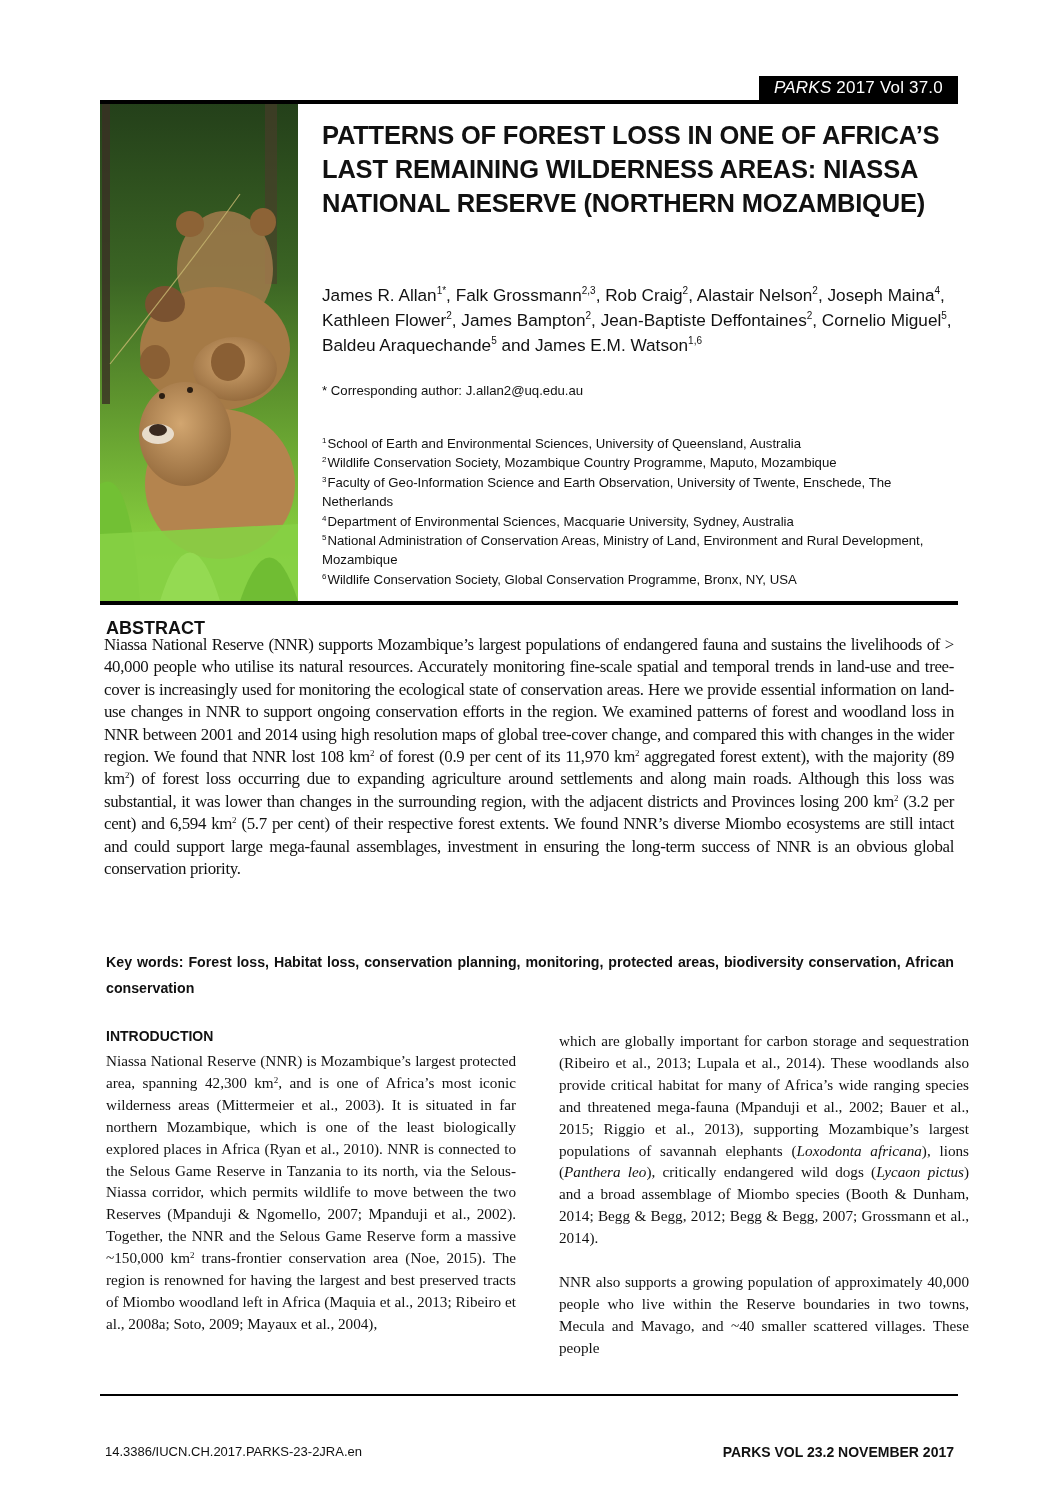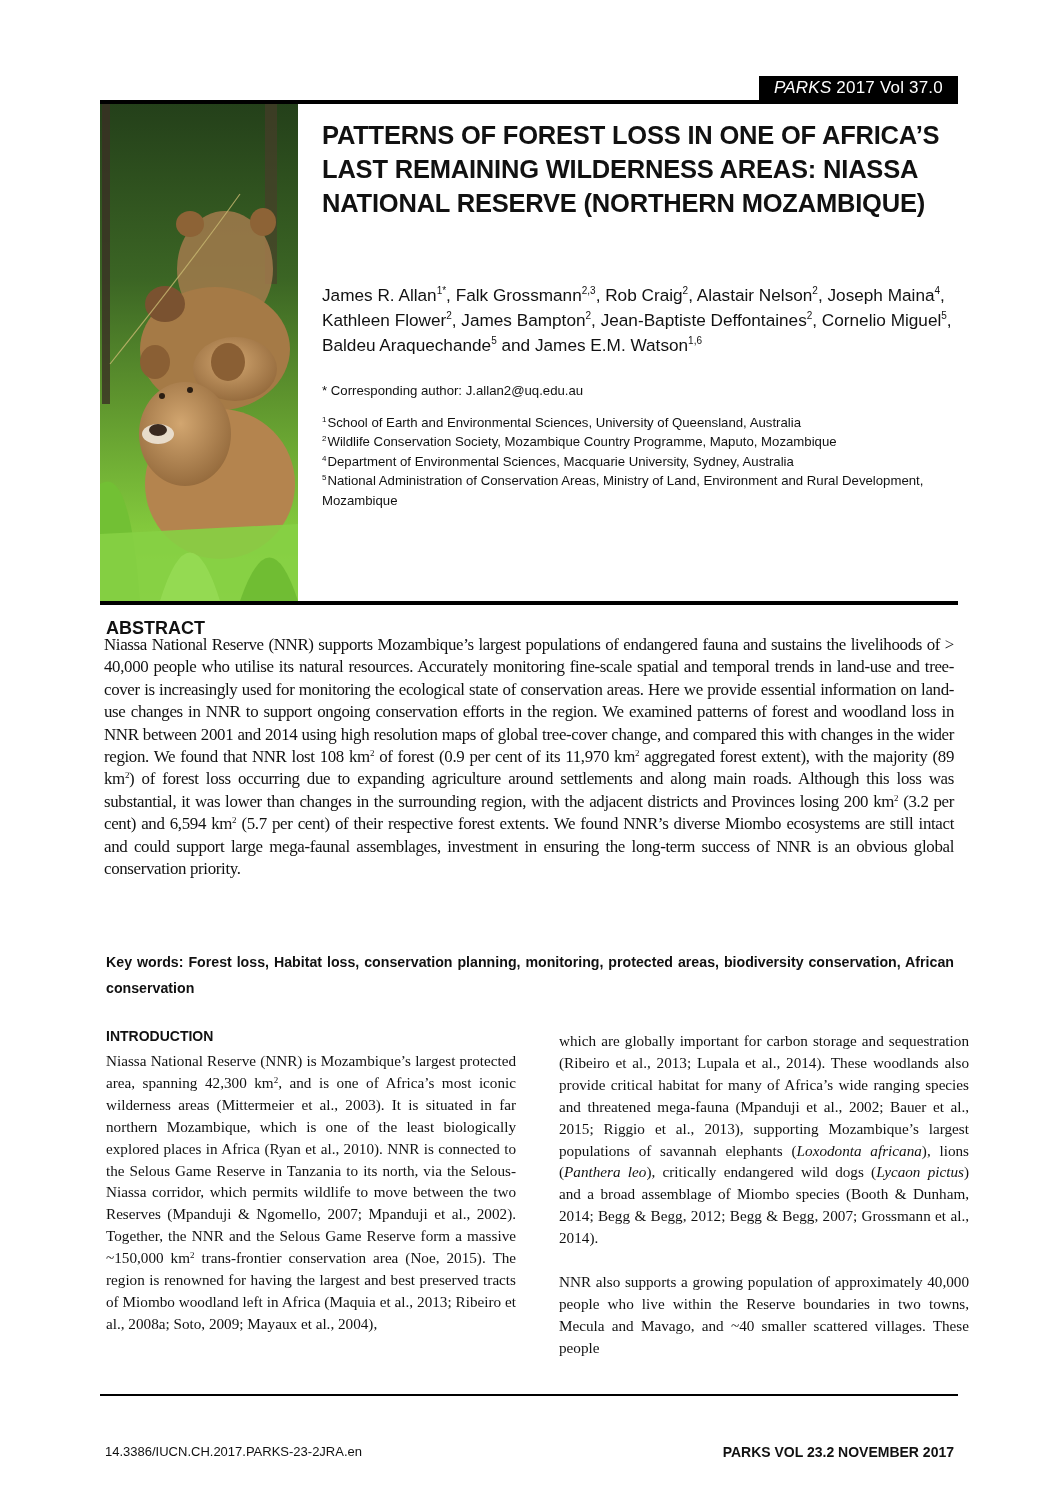--- a/index.html
+++ b/index.html
@@ -23,21 +23,21 @@
   .title {
     position: absolute; left: 322px; top: 118px; width: 620px;
     font-size: 25.5px; font-weight: bold; line-height: 34px; letter-spacing: -0.2px;
   }
   .authors {
     position: absolute; left: 322px; top: 283px; width: 640px;
     font-size: 17.2px; line-height: 25px;
   }
   .authors sup { font-size: 10px; vertical-align: 7px; line-height: 0; }
   .corresponding { position: absolute; left: 322px; top: 382px; font-size: 13.2px; line-height: 18px; }
-  .affiliations { position: absolute; left: 322px; top: 413px; width: 640px; font-size: 13.2px; line-height: 19.4px; }
+  .affiliations { position: absolute; left: 322px; top: 434px; width: 640px; font-size: 13.2px; line-height: 19.4px; }
   .affiliations sup { font-size: 8px; vertical-align: 5px; line-height: 0; margin-right: 1px; }
   .aff-item { margin: 0; }
 
   .abstract-heading { position: absolute; left: 106px; top: 618px; font-size: 18px; font-weight: bold; }
   .abstract-body {
     position: absolute; left: 104px; top: 634px; width: 850px;
     font-size: 16.9px; line-height: 22.4px; text-align: justify; letter-spacing: -0.35px;
   }
   .abstract-body sup { font-size: 9px; vertical-align: 6px; line-height: 0; }
 
@@ -111,22 +111,24 @@
 
 <h1 class="title sans" style="margin:0">PATTERNS OF FOREST LOSS IN ONE OF AFRICA’S LAST REMAINING WILDERNESS AREAS: NIASSA NATIONAL RESERVE (NORTHERN MOZAMBIQUE)</h1>
 
 <div class="authors sans" id="authors"><span>James R. Allan</span><sup>1*</sup>, <span>Falk Grossmann</span><sup>2,3</sup>, <span>Rob Craig</span><sup>2</sup>, <span>Alastair Nelson</span><sup>2</sup>, <span>Joseph Maina</span><sup>4</sup>, <span>Kathleen Flower</span><sup>2</sup>, <span>James Bampton</span><sup>2</sup>, <span>Jean-Baptiste Deffontaines</span><sup>2</sup>, <span>Cornelio Miguel</span><sup>5</sup>, <span>Baldeu Araquechande</span><sup>5</sup> and <span>James E.M. Watson</span><sup>1,6</sup></div>
 
 <div class="corresponding sans">* Corresponding author: J.allan2@uq.edu.au</div>
 
 <div class="affiliations sans" id="affiliations">
     <div class="aff-item"><sup>1</sup>School of Earth and Environmental Sciences, University of Queensland, Australia</div>
     <div class="aff-item"><sup>2</sup>Wildlife Conservation Society, Mozambique Country Programme, Maputo, Mozambique</div>
+    <div class="aff-item"><sup>3</sup>Faculty of Geo-Information Science and Earth Observation, University of Twente, Enschede, The Netherlands</div>
     <div class="aff-item"><sup>4</sup>Department of Environmental Sciences, Macquarie University, Sydney, Australia</div>
     <div class="aff-item"><sup>5</sup>National Administration of Conservation Areas, Ministry of Land, Environment and Rural Development, Mozambique</div>
+    <div class="aff-item"><sup>6</sup>Wildlife Conservation Society, Global Conservation Programme, Bronx, NY, USA</div>
   </div>
 
 <div class="abstract-heading sans">ABSTRACT</div>
 <div class="abstract-body serif" id="abstract-text">Niassa National Reserve (NNR) supports Mozambique’s largest populations of endangered fauna and sustains the livelihoods of &gt; 40,000 people who utilise its natural resources. Accurately monitoring fine-scale spatial and temporal trends in land-use and tree-cover is increasingly used for monitoring the ecological state of conservation areas. Here we provide essential information on land-use changes in NNR to support ongoing conservation efforts in the region. We examined patterns of forest and woodland loss in NNR between 2001 and 2014 using high resolution maps of global tree-cover change, and compared this with changes in the wider region. We found that NNR lost 108 km<sup>2</sup> of forest (0.9 per cent of its 11,970 km<sup>2</sup> aggregated forest extent), with the majority (89 km<sup>2</sup>) of forest loss occurring due to expanding agriculture around settlements and along main roads. Although this loss was substantial, it was lower than changes in the surrounding region, with the adjacent districts and Provinces losing 200 km<sup>2</sup> (3.2 per cent) and 6,594 km<sup>2</sup> (5.7 per cent) of their respective forest extents. We found NNR’s diverse Miombo ecosystems are still intact and could support large mega-faunal assemblages, investment in ensuring the long-term success of NNR is an obvious global conservation priority.</div>
 
 <div class="keywords sans">Key words: Forest loss, Habitat loss, conservation planning, monitoring, protected areas, biodiversity conservation, African conservation</div>
 
 <div class="intro-heading sans">INTRODUCTION</div>
 <div class="col col-left serif">
   <p id="intro-left">Niassa National Reserve (NNR) is Mozambique’s largest protected area, spanning 42,300 km<sup>2</sup>, and is one of Africa’s most iconic wilderness areas (Mittermeier et al., 2003). It is situated in far northern Mozambique, which is one of the least biologically explored places in Africa (Ryan et al., 2010). NNR is connected to the Selous Game Reserve in Tanzania to its north, via the Selous-Niassa corridor, which permits wildlife to move between the two Reserves (Mpanduji &amp; Ngomello, 2007; Mpanduji et al., 2002). Together, the NNR and the Selous Game Reserve form a massive ~150,000 km<sup>2</sup> trans-frontier conservation area (Noe, 2015). The region is renowned for having the largest and best preserved tracts of Miombo woodland left in Africa (Maquia et al., 2013; Ribeiro et al., 2008a; Soto, 2009; Mayaux et al., 2004),</p>

